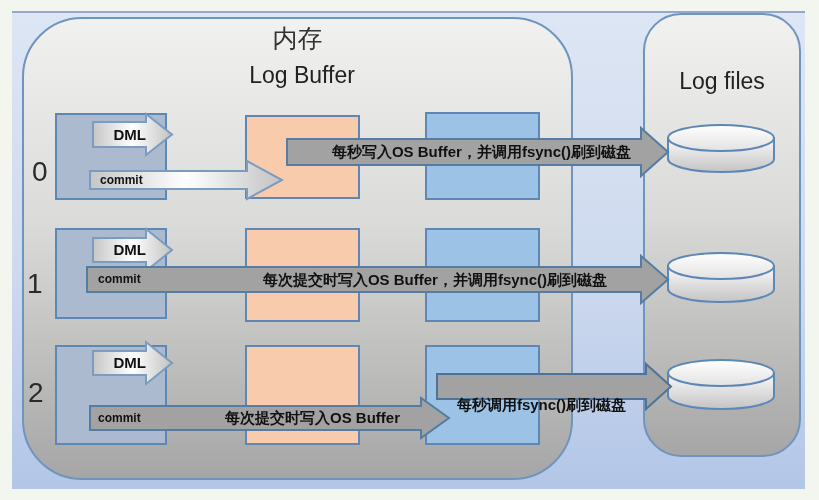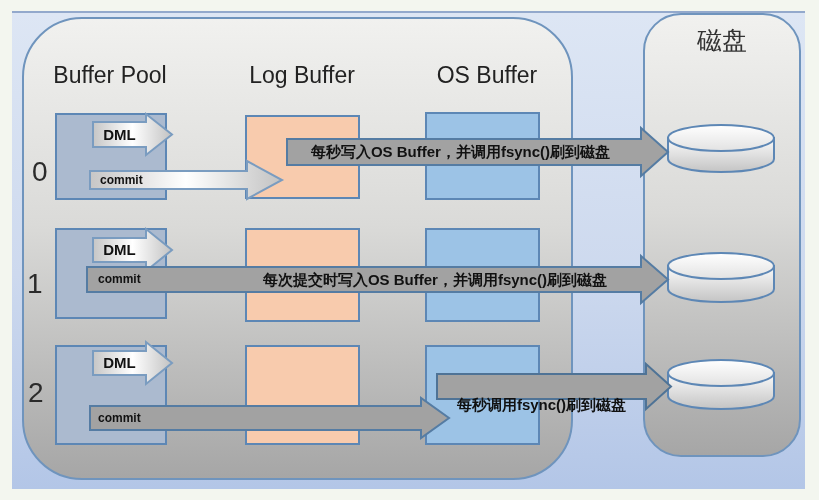--- a/index.html
+++ b/index.html
@@ -26,47 +26,46 @@
   .box{position:absolute;border:2px solid #5d87b5;box-sizing:border-box;z-index:2;}
   .bp{left:55px;width:112px;background:#abbacf;}
   .lb{left:245px;width:115px;background:#f8cbad;}
   .ob{left:425px;width:115px;background:#9cc3e6;}
   .r0bp{top:113px;height:87px;} .r1bp{top:228px;height:91px;} .r2bp{top:345px;height:100px;}
   .r0lb{top:115px;height:84px;} .r1lb{top:228px;height:94px;} .r2lb{top:345px;height:100px;}
   .r0ob{top:112px;height:88px;} .r1ob{top:228px;height:94px;} .r2ob{top:345px;height:100px;}
   .overlay{position:absolute;left:0;top:0;z-index:3;pointer-events:none;}
   .arrow-label{position:absolute;z-index:5;font-weight:bold;color:#111;
     white-space:nowrap;}
-  .lbl-dml{width:53px;text-align:center;font-size:15px;}
+  .lbl-dml{width:53px;text-align:right;font-size:15px;}
   .dml0{left:93px;top:122px;height:25px;line-height:25px;}
   .dml1{left:93px;top:238px;height:24px;line-height:24px;}
   .dml2{left:93px;top:351px;height:24px;line-height:24px;}
   .lbl-commit{width:85px;font-size:12px;}
   .cm0{left:100px;top:171px;height:18px;line-height:18px;}
   .cm1{left:98px;top:267px;height:25px;line-height:25px;}
   .cm2{left:98px;top:406px;height:24px;line-height:24px;}
   .lbl-flow{text-align:center;font-size:15px;}
-  .flow0{left:288px;top:139px;width:345px;height:26px;line-height:26px;}
+  .flow0{left:309px;top:139px;width:345px;height:26px;line-height:26px;}
   .flow1{left:235px;top:267px;width:400px;height:37px;line-height:25px;}
   .flow2{left:200px;top:406px;width:225px;height:24px;line-height:24px;}
   .fsync2{left:440px;top:392px;width:203px;height:25px;line-height:25px;}
 </style>
 </head>
 <body>
 
 <div class="frame">
   <div class="canvas-bg"></div>
 
   <div class="panel panel-memory"></div>
   <div class="panel panel-disk"></div>
 
-  <div class="panel-title title-disk">磁盘</div>
-  <div class="col-header col-bp">Buffer Pool</div>
+  <div class="panel-title title-memory">内存</div>
+  <div class="disk-label">Log files</div>
   <div class="col-header col-lb">Log Buffer</div>
-  <div class="col-header col-ob">OS Buffer</div>
 
   <div class="row-num num0">0</div>
   <div class="row-num num1">1</div>
   <div class="row-num num2">2</div>
 
   <div class="box bp r0bp"></div>
   <div class="box bp r1bp"></div>
   <div class="box bp r2bp"></div>
   <div class="box lb r0lb"></div>
   <div class="box lb r1lb"></div>
@@ -120,14 +119,15 @@
   <div class="arrow-label lbl-dml dml0">DML</div>
   <div class="arrow-label lbl-dml dml1">DML</div>
   <div class="arrow-label lbl-dml dml2">DML</div>
 
   <div class="arrow-label lbl-commit cm0">commit</div>
   <div class="arrow-label lbl-commit cm1">commit</div>
   <div class="arrow-label lbl-commit cm2">commit</div>
 
   <div class="arrow-label lbl-flow flow0">每秒写入OS Buffer，并调用fsync()刷到磁盘</div>
   <div class="arrow-label lbl-flow flow1">每次提交时写入OS Buffer，并调用fsync()刷到磁盘</div>
+  <div class="arrow-label lbl-flow flow2">每次提交时写入OS Buffer</div>
   <div class="arrow-label lbl-flow fsync2">每秒调用fsync()刷到磁盘</div>
 </div>
 
 </body></html>

